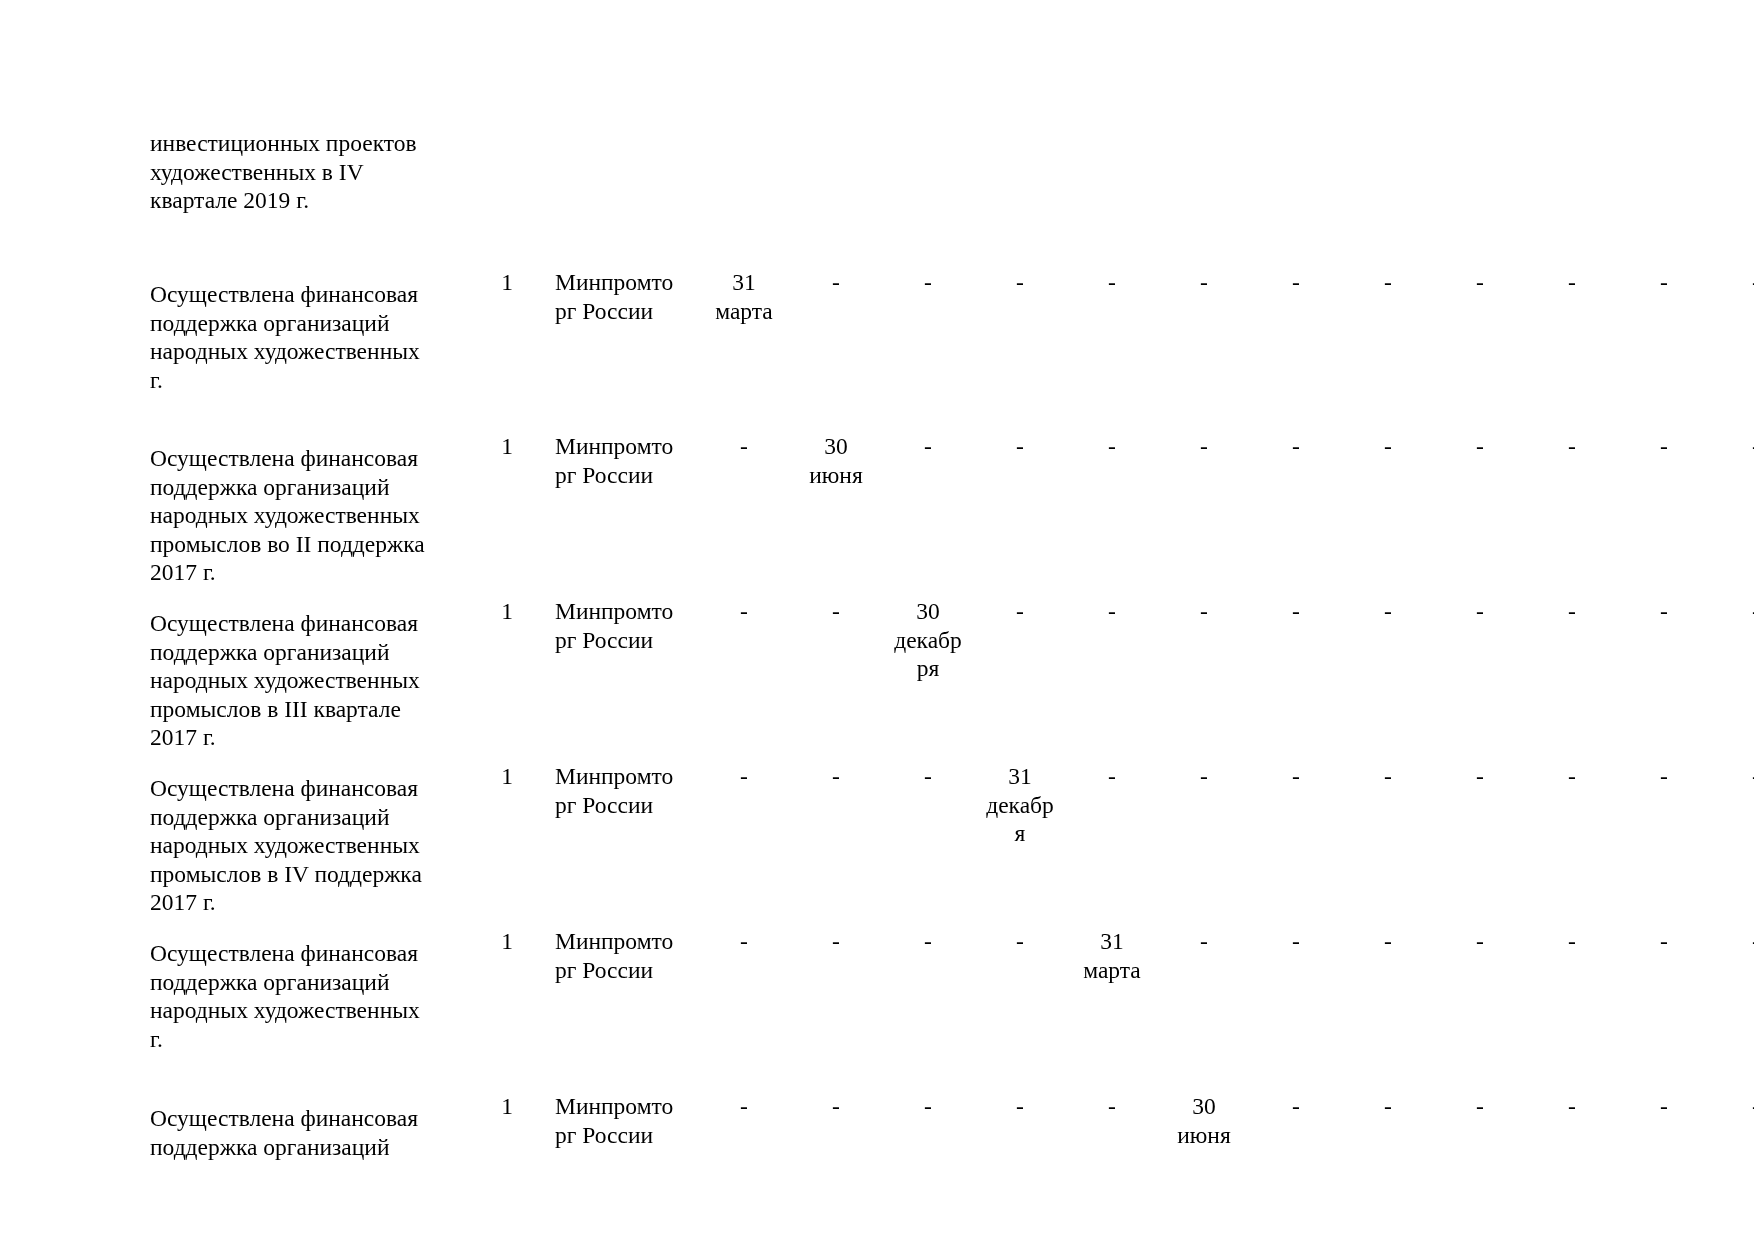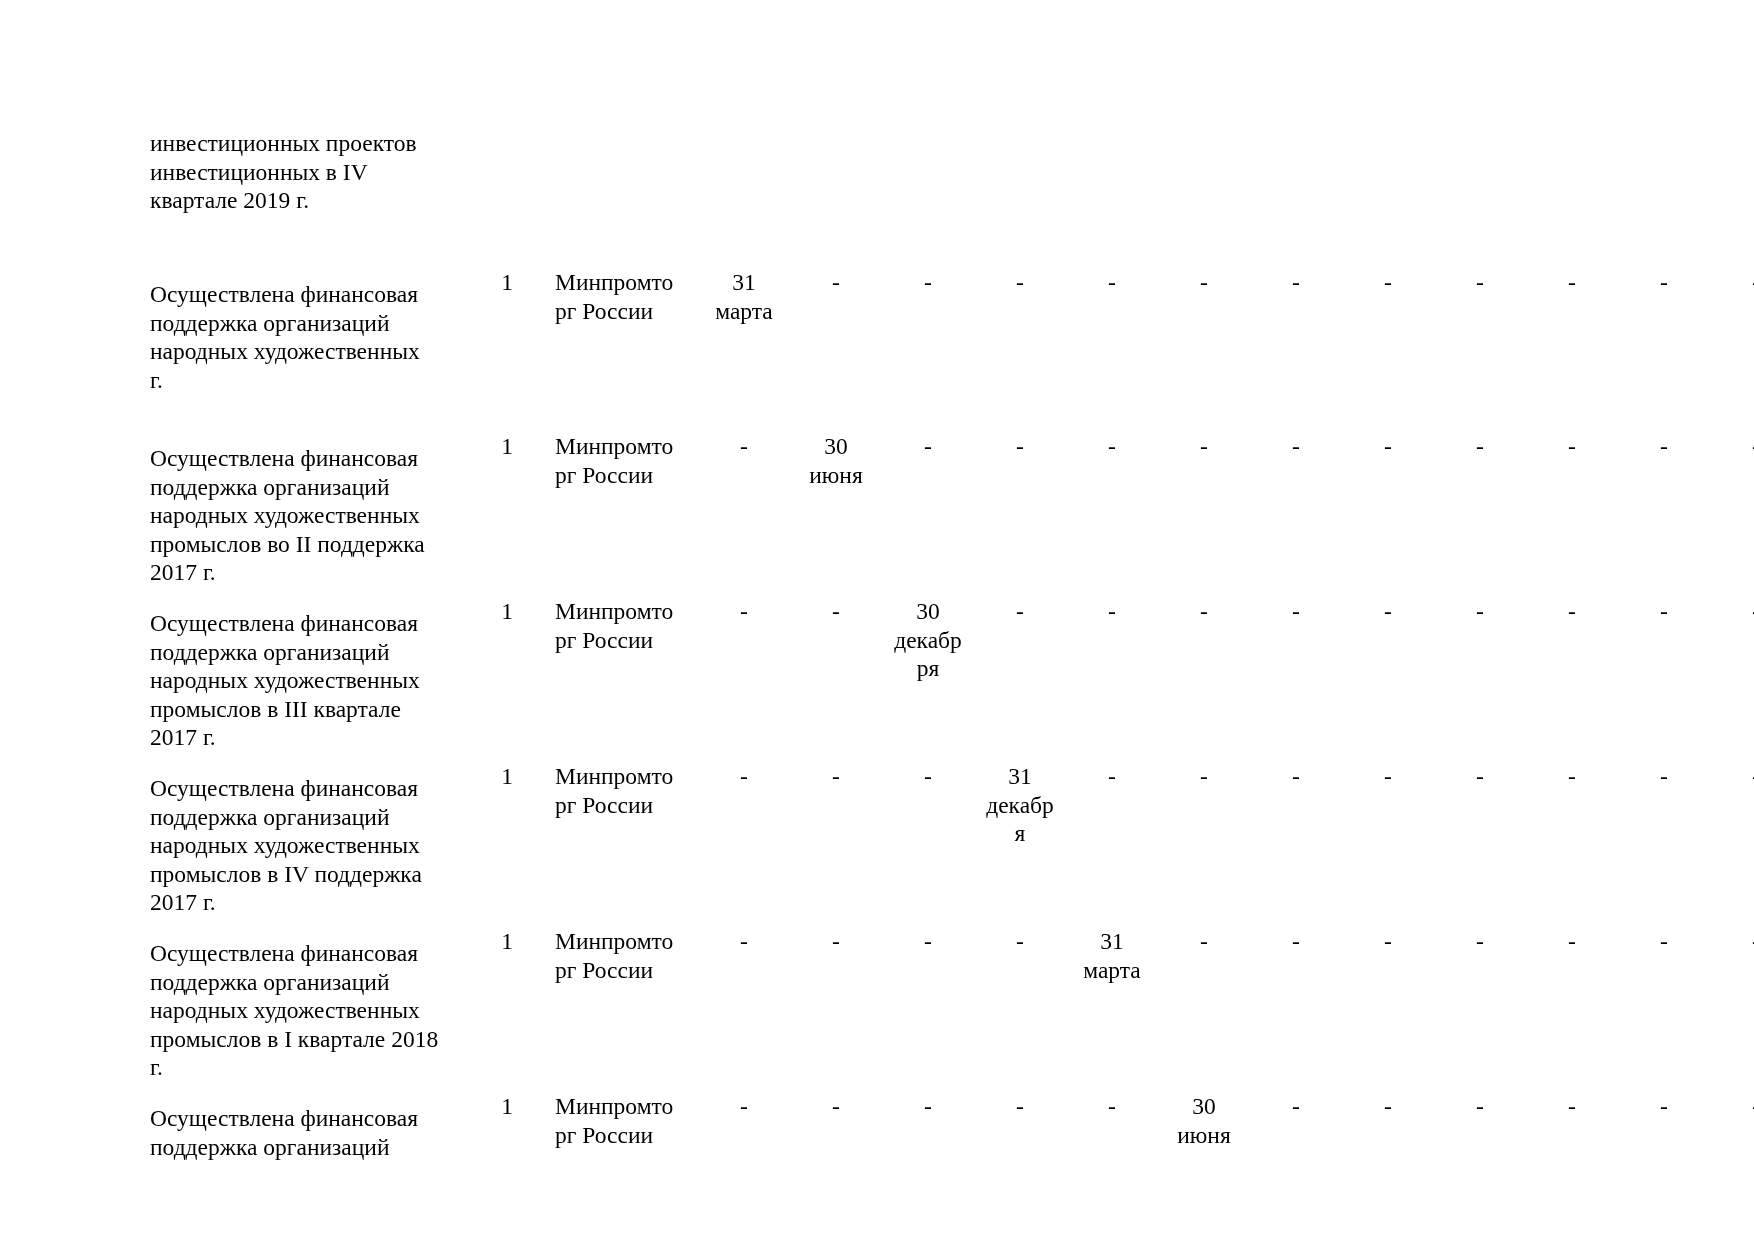--- a/index.html
+++ b/index.html
@@ -16,21 +16,21 @@
   .qty { left: 500px; width: 14px; text-align: center; }
   .resp { left: 555px; width: 140px; word-break: break-all; }
   .period { width: 80px; text-align: center; word-break: break-all; }
 </style>
 </head>
 <body>
 
 <div class="page">
   <div class="carry">
     <div>инвестиционных проектов</div>
-    <div>инвестиционных в IV</div>
+    <div>художественных в IV</div>
     <div>квартале 2019 г.</div>
   </div>
   <div id="rows">
       <div class="row" style="top: 268px;">
         <div class="cell desc">
           <div>Осуществлена финансовая</div>
           <div>поддержка организаций</div>
           <div>народных художественных</div>
           <div>г.</div>
         </div>
@@ -230,21 +230,20 @@
         </div>
         <div class="cell period" style="left: 1716px;">
           <div>-</div>
         </div>
       </div>
       <div class="row" style="top: 927px;">
         <div class="cell desc">
           <div>Осуществлена финансовая</div>
           <div>поддержка организаций</div>
           <div>народных художественных</div>
-          <div>промыслов в I квартале 2018</div>
           <div>г.</div>
         </div>
         <div class="cell qty">1</div>
         <div class="cell resp">
           <div>Минпромто</div>
           <div>рг России</div>
         </div>
         <div class="cell period" style="left: 704px;">
           <div>-</div>
         </div>

